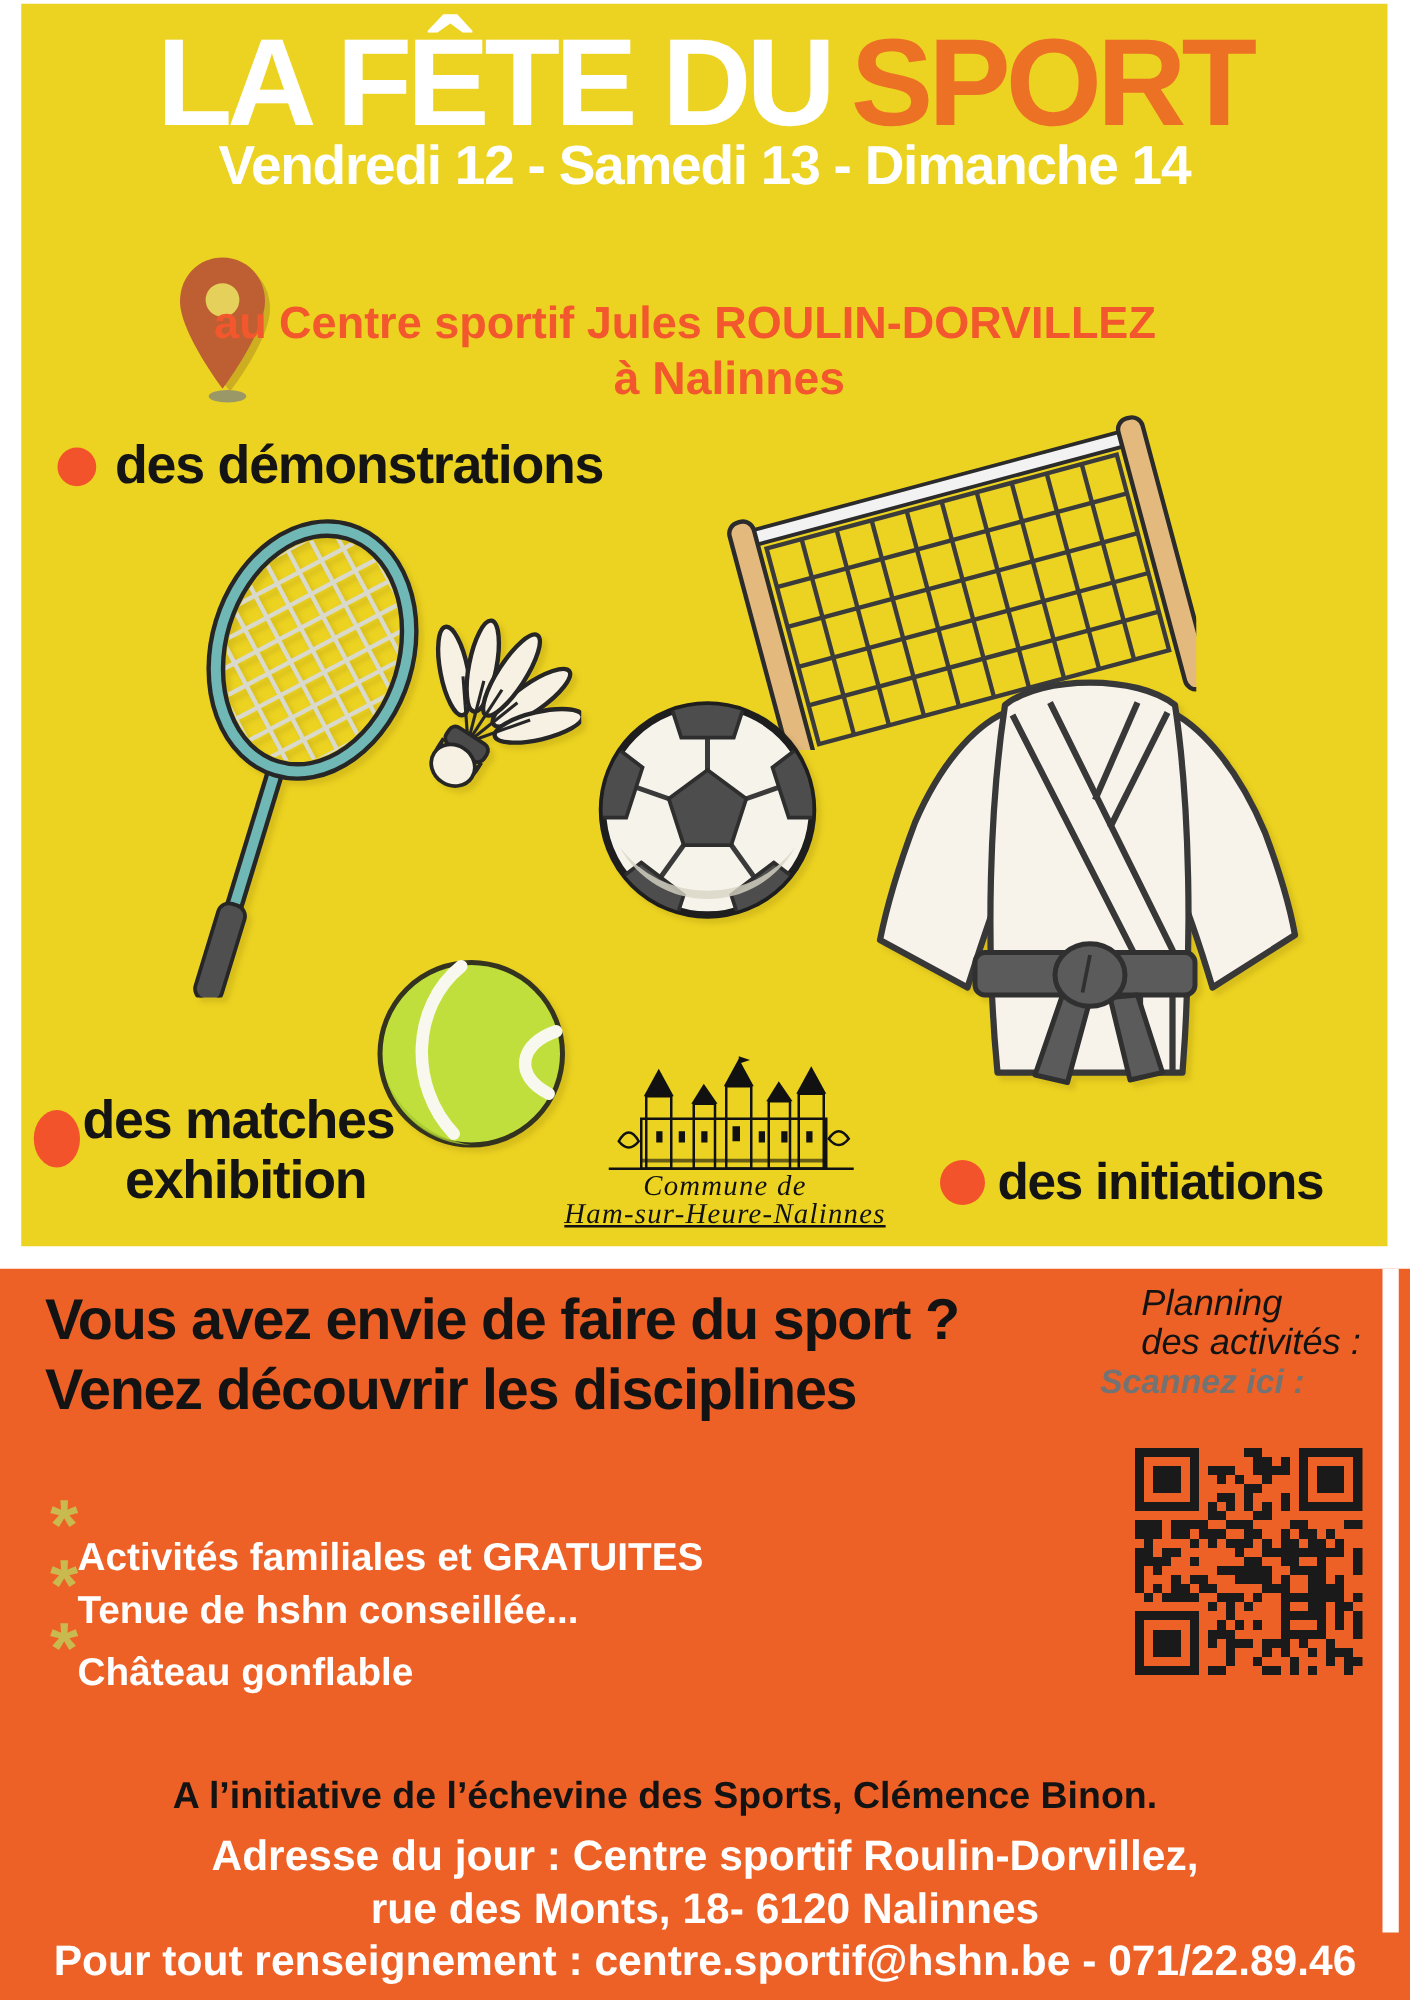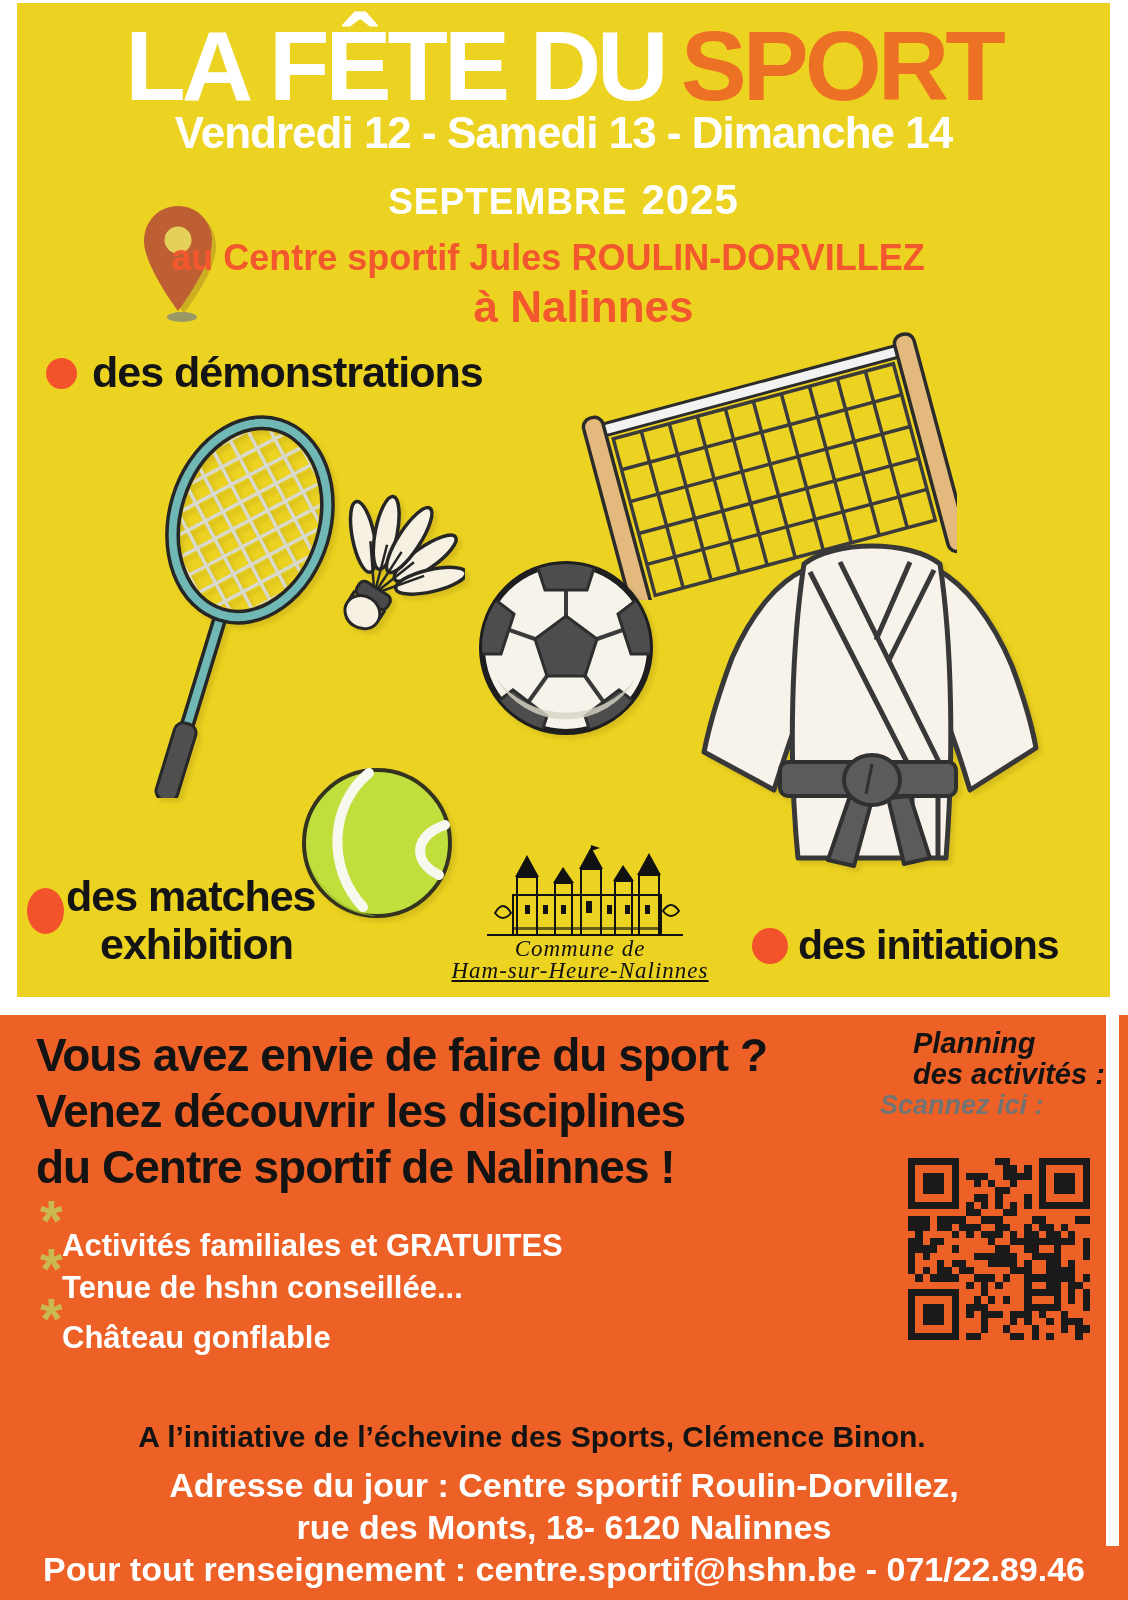--- a/index.html
+++ b/index.html
@@ -17,21 +17,21 @@
     font-size:99px;font-weight:bold;letter-spacing:-4px;line-height:1;color:#ffffff;white-space:nowrap;}
   .title .accent{color:#ED7125;margin-left:16px;}
   .dates{position:absolute;left:17px;top:108px;width:1093px;text-align:center;
     font-size:44px;font-weight:bold;letter-spacing:-1px;color:#ffffff;}
   .monthline{position:absolute;left:17px;top:176px;width:1093px;text-align:center;color:#ffffff;font-weight:bold;}
   .monthline .month{font-size:37px;letter-spacing:1px;}
   .monthline .year{font-size:42px;margin-left:14px;letter-spacing:1px;}
   .venue1{position:absolute;left:17px;top:237px;width:994px;padding-left:68px;box-sizing:border-box;
     text-align:center;font-size:36px;font-weight:bold;color:#F2572D;}
   .venue2{position:absolute;left:17px;top:282px;width:1093px;padding-left:40px;box-sizing:border-box;
-    text-align:center;font-size:44px;font-weight:bold;color:#F2572D;}
+    text-align:center;font-size:37px;font-weight:bold;color:#F2572D;}
 
   .dot{position:absolute;background:#F3532B;border-radius:50%;}
   .dot-demo{left:46px;top:358px;width:31px;height:31px;}
   .dot-matches{left:27px;top:888px;width:37px;height:46px;}
   .dot-init{left:752px;top:928px;width:36px;height:36px;}
 
   .yfeat{position:absolute;color:#141414;font-weight:bold;font-size:43px;letter-spacing:-1px;white-space:nowrap;}
   .feat-demo{left:92px;top:348px;}
   .feat-matches1{left:66px;top:872px;}
   .feat-matches2{left:100px;top:920px;}
@@ -43,21 +43,21 @@
   .commune2{top:958px;text-decoration:underline;}
 
   
   .illu{position:absolute;}
   .soft-shadow{filter:drop-shadow(4px 4px 2px rgba(120,95,0,0.18));}
 
   
   .promo{position:absolute;left:36px;color:#131313;font-weight:bold;font-size:46px;letter-spacing:-1px;white-space:nowrap;}
   .promo1{top:1028px;} .promo2{top:1084px;} .promo3{top:1140px;}
 
-  .planning{position:absolute;left:913px;top:1028px;color:#131313;font-weight:bold;font-style:italic;
+  .planning{position:absolute;left:913px;top:1028px;color:#131313;font-weight:normal;font-style:italic;
     font-size:29px;line-height:31px;}
   .scanlabel{position:absolute;left:880px;top:1090px;width:240px;text-align:left;color:#737373;
     font-weight:bold;font-style:italic;font-size:27px;}
   .qr{position:absolute;left:908px;top:1158px;width:182px;height:182px;}
 
   .perk-ast{position:absolute;left:40px;color:#C9BA4F;font-weight:bold;font-size:58px;line-height:1;}
   .ast1{top:1192px;} .ast2{top:1240px;} .ast3{top:1290px;}
   .perk{position:absolute;left:62px;color:#ffffff;font-weight:bold;font-size:31px;white-space:nowrap;}
   .perk1{top:1228px;} .perk2{top:1270px;} .perk3{top:1320px;text-align:center;}
 
@@ -71,21 +71,20 @@
 <body>
 
 <div class="page">
 
   <div class="yellow-panel" style="background: rgb(236, 211, 33);"></div>
   <div class="orange-panel" style="background: rgb(238, 97, 38);"></div>
   <div class="white-strip"></div>
 
   <div class="title"><span>LA FÊTE DU</span><span class="accent" style="color: rgb(237, 113, 37);">SPORT</span></div>
   <div class="dates">Vendredi 12 - Samedi 13 - Dimanche 14</div>
-  <div class="monthline"><span class="month">SEPTEMBRE</span><span class="year">2025</span></div>
 
   <svg class="illu" style="left:137px;top:203px" width="82" height="122" viewBox="0 0 82 122">
     <path d="M47,9 C28,9 13,24 13,44 C13,69 47,110 47,110 C47,110 79,69 79,44 C79,24 66,9 47,9 Z" fill="rgba(130,90,30,0.30)"></path>
     <ellipse cx="45" cy="114" rx="15" ry="5" fill="#8D8D74" opacity="0.85"></ellipse>
     <path d="M41,3 C22,3 7,18 7,38 C7,63 41,108 41,108 C41,108 75,63 75,38 C75,18 60,3 41,3 Z" fill="#BE5F33"></path>
     <circle cx="41" cy="37" r="13.5" fill="#E4D05B"></circle>
   </svg>
 
   <div class="venue1" style="color: rgb(242, 87, 45);">au Centre sportif Jules ROULIN-DORVILLEZ</div>
   <div class="venue2" style="color: rgb(242, 87, 45);">à Nalinnes</div>
@@ -268,21 +267,20 @@
         <rect x="140" y="62" width="5" height="9"></rect>
       <rect x="160" y="62" width="5" height="9"></rect>
       <rect x="28" y="84" width="148" height="3" opacity="0.6"></rect>
     </g>
   </svg>
   <div class="commune commune1">Commune de</div>
   <div class="commune commune2">Ham-sur-Heure-Nalinnes</div>
 
   <div class="promo promo1">Vous avez envie de faire du sport ?</div>
   <div class="promo promo2">Venez découvrir les disciplines</div>
-  <div class="promo promo3">du Centre sportif de Nalinnes !</div>
 
   <div class="planning">
     <div>Planning</div>
     <div>des activités :</div>
   </div>
   <div class="scanlabel">Scannez ici :</div>
   <div class="qr"><svg width="182" height="182" viewBox="0 0 25 25" shape-rendering="crispEdges">
         <g fill="#1A1A1A">
           <rect x="12" y="0" width="1" height="1"></rect>
           <rect x="13" y="0" width="1" height="1"></rect>

